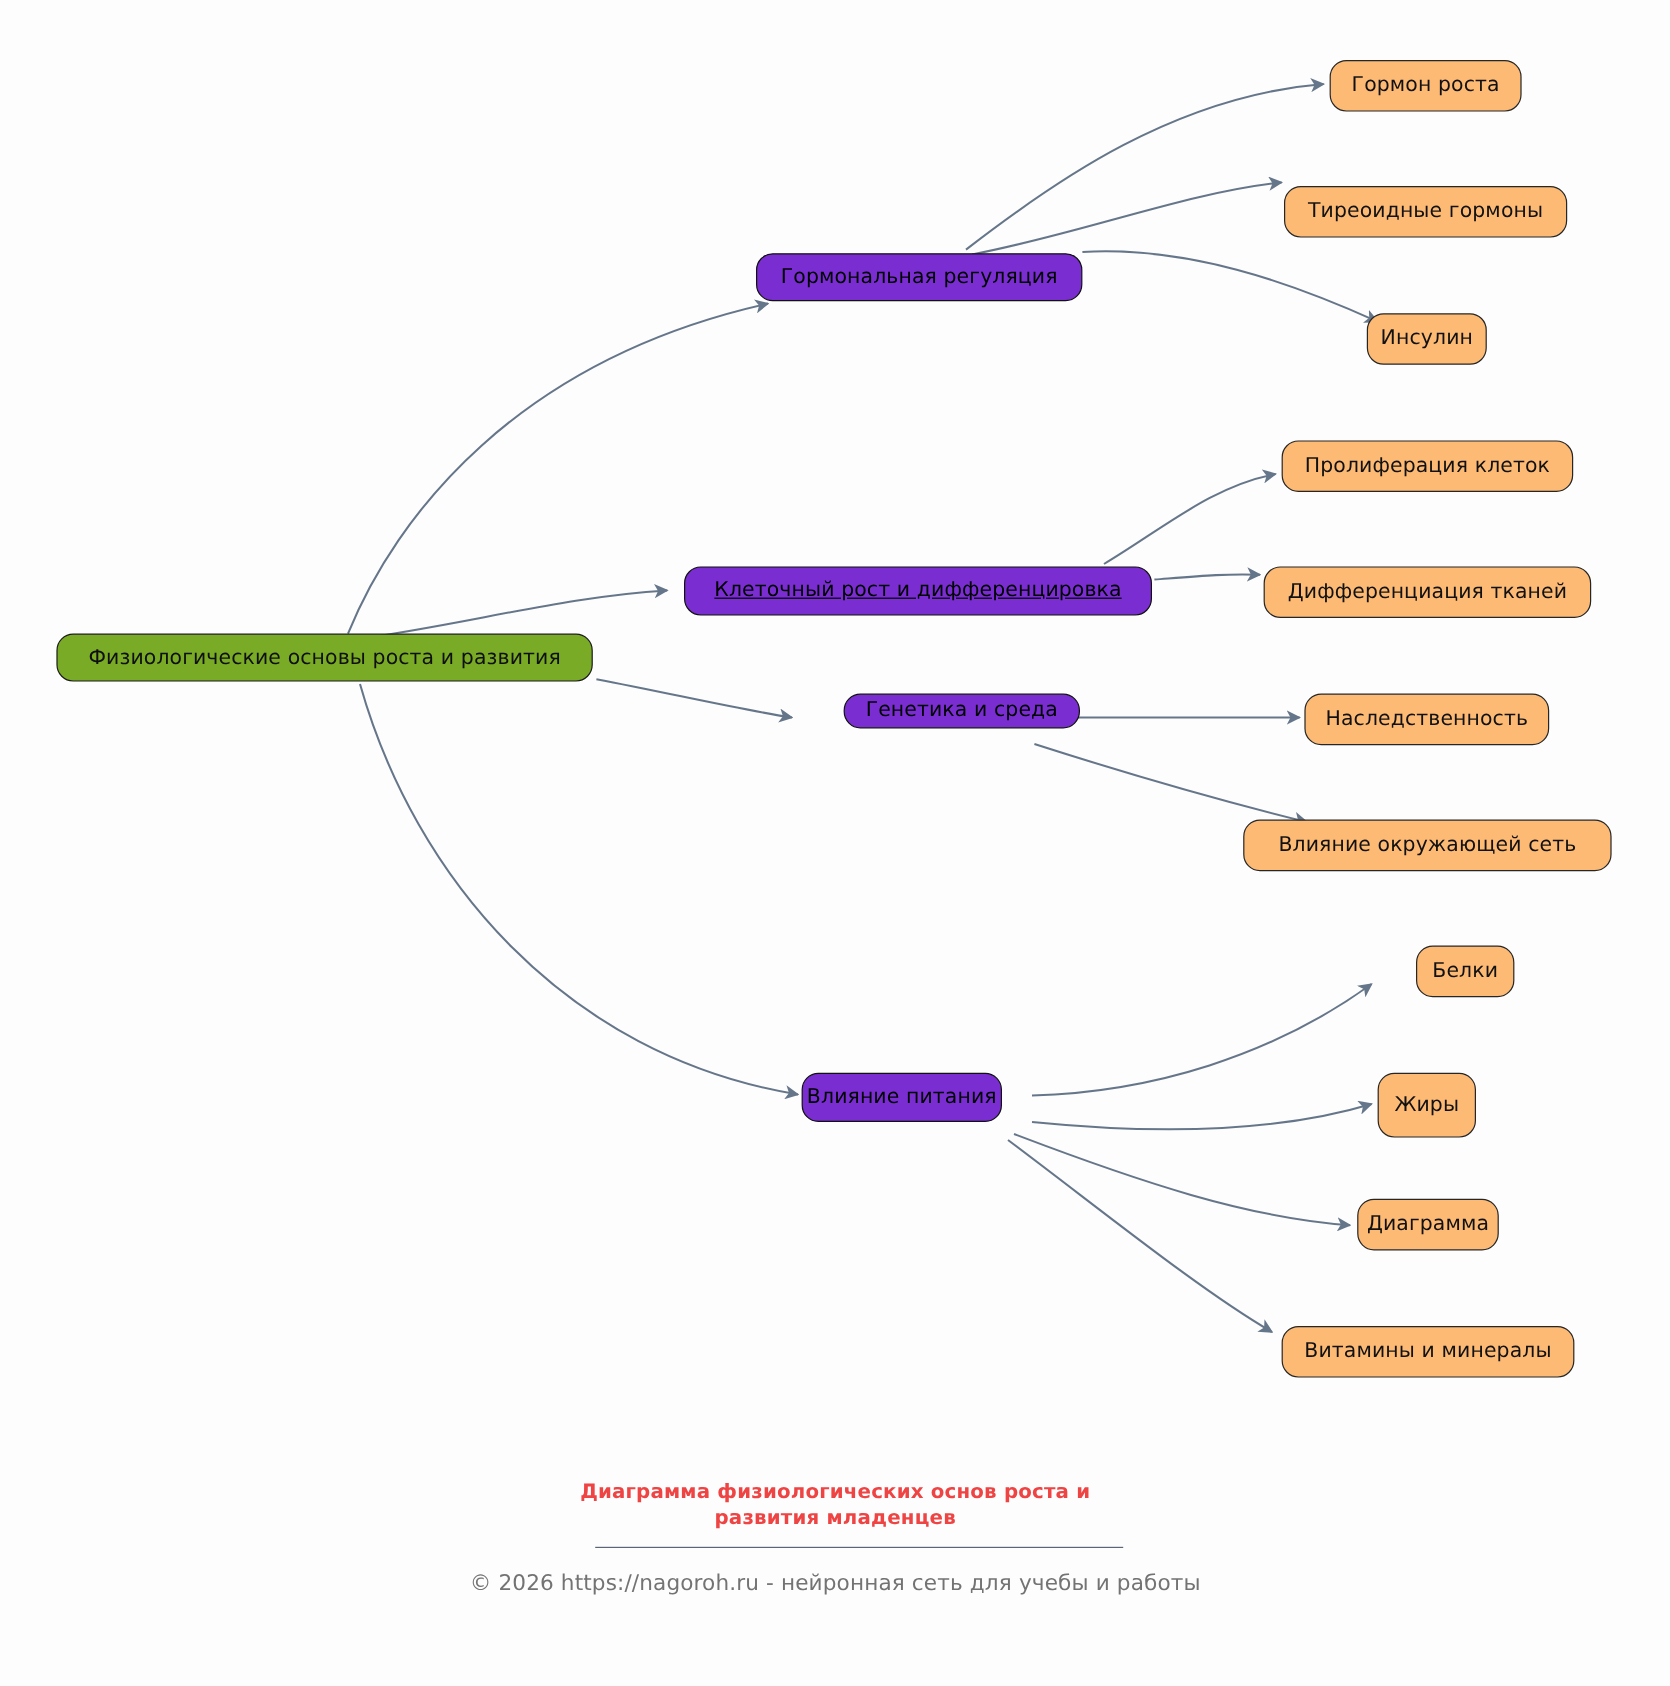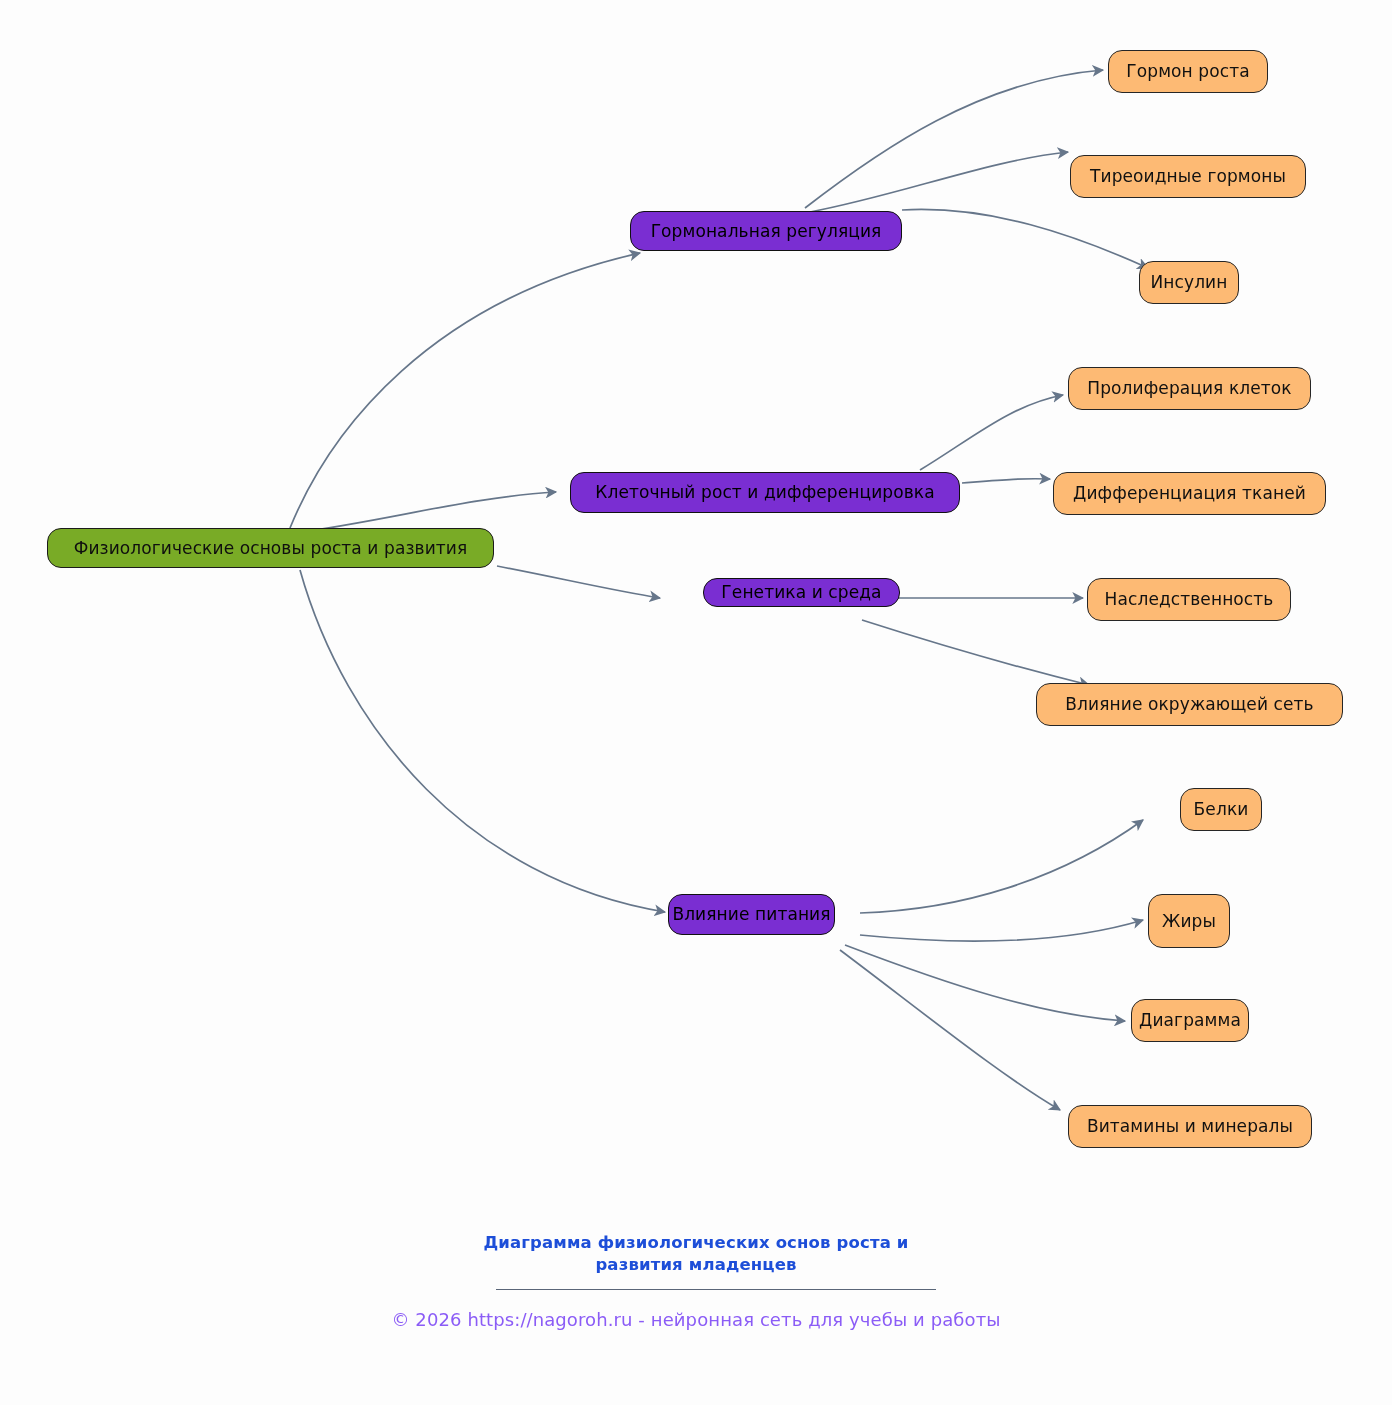--- a/index.html
+++ b/index.html
@@ -61,37 +61,37 @@
   .footer {
     position: absolute;
     left: 0;
     width: 1392px;
     text-align: center;
   }
   #footer-title {
     top: 1232px;
     font-size: 16.5px;
     font-weight: bold;
-    color: #1d4ed8;
+    color: #ef4444;
     line-height: 1.35;
     letter-spacing: 0.15px;
   }
   #footer-title .line2 { display: block; }
   #footer-rule {
     position: absolute;
     left: 496px;
     top: 1289px;
     width: 440px;
     height: 0;
     border-top: 1.4px solid #5a6678;
   }
   #footer-credit {
     top: 1309px;
     font-size: 18px;
-    color: #8b5cf6;
+    color: #737373;
     letter-spacing: 0.1px;
   }
 </style>
 </head>
 <body>
 
 <div id="canvas">
 
   <svg id="edges" viewBox="0 0 1392 1405" xmlns="http://www.w3.org/2000/svg">
     <defs>
@@ -143,21 +143,21 @@
   <div class="node node-leaf" style="left:1108px; top:50px; width:160px; height:43px;">
     <span>Гормон роста</span>
   </div>
   <div class="node node-leaf" style="left:1070px; top:155px; width:236px; height:43px;">
     <span>Тиреоидные гормоны</span>
   </div>
   <div class="node node-leaf" style="left:1139px; top:261px; width:100px; height:43px;">
     <span>Инсулин</span>
   </div>
 
-  <div class="node node-branch" style="left:570px; top:472px; width:390px; height:41px;">
+  <div class="node node-branch" style="left:570px; top:472px; width:390px; height:41px;text-decoration:underline;">
     <span>Клеточный рост и дифференцировка</span>
   </div>
   <div class="node node-leaf" style="left:1068px; top:367px; width:243px; height:43px;">
     <span>Пролиферация клеток</span>
   </div>
   <div class="node node-leaf" style="left:1053px; top:472px; width:273px; height:43px;">
     <span>Дифференциация тканей</span>
   </div>
 
   <div class="node node-branch" style="left:665px; top:578px; width:197px; height:29px;margin-left:38px;">

